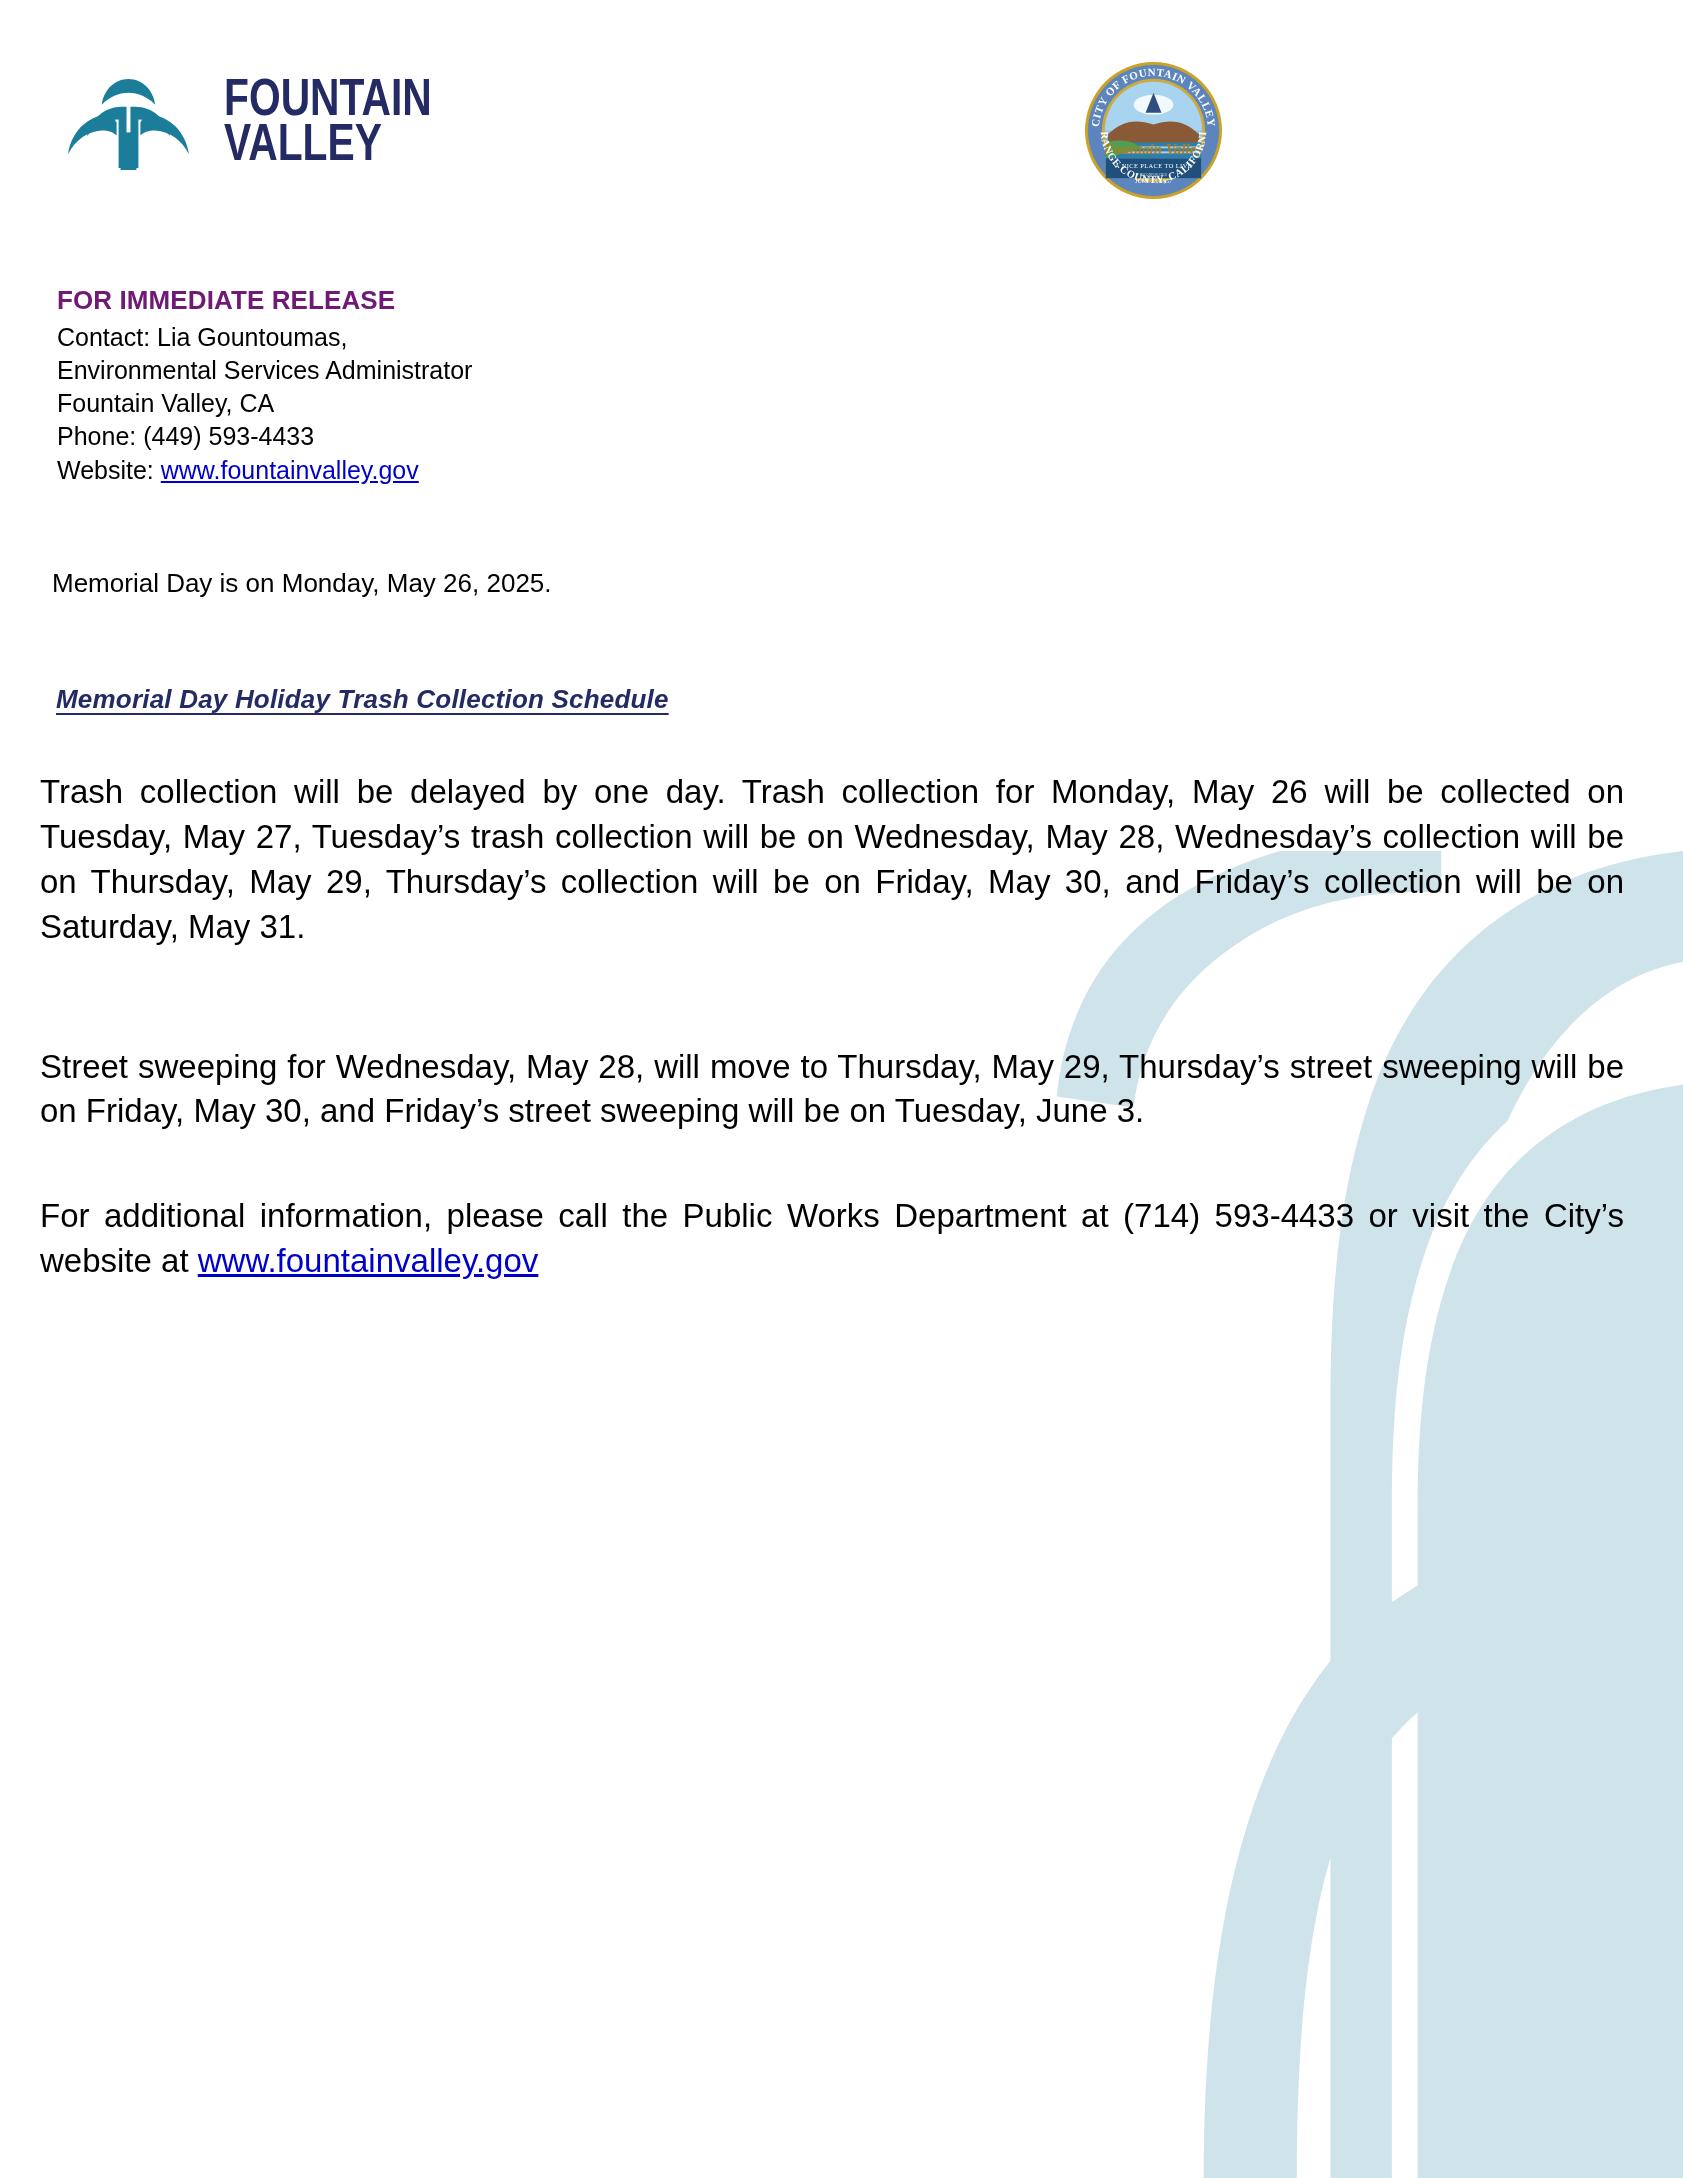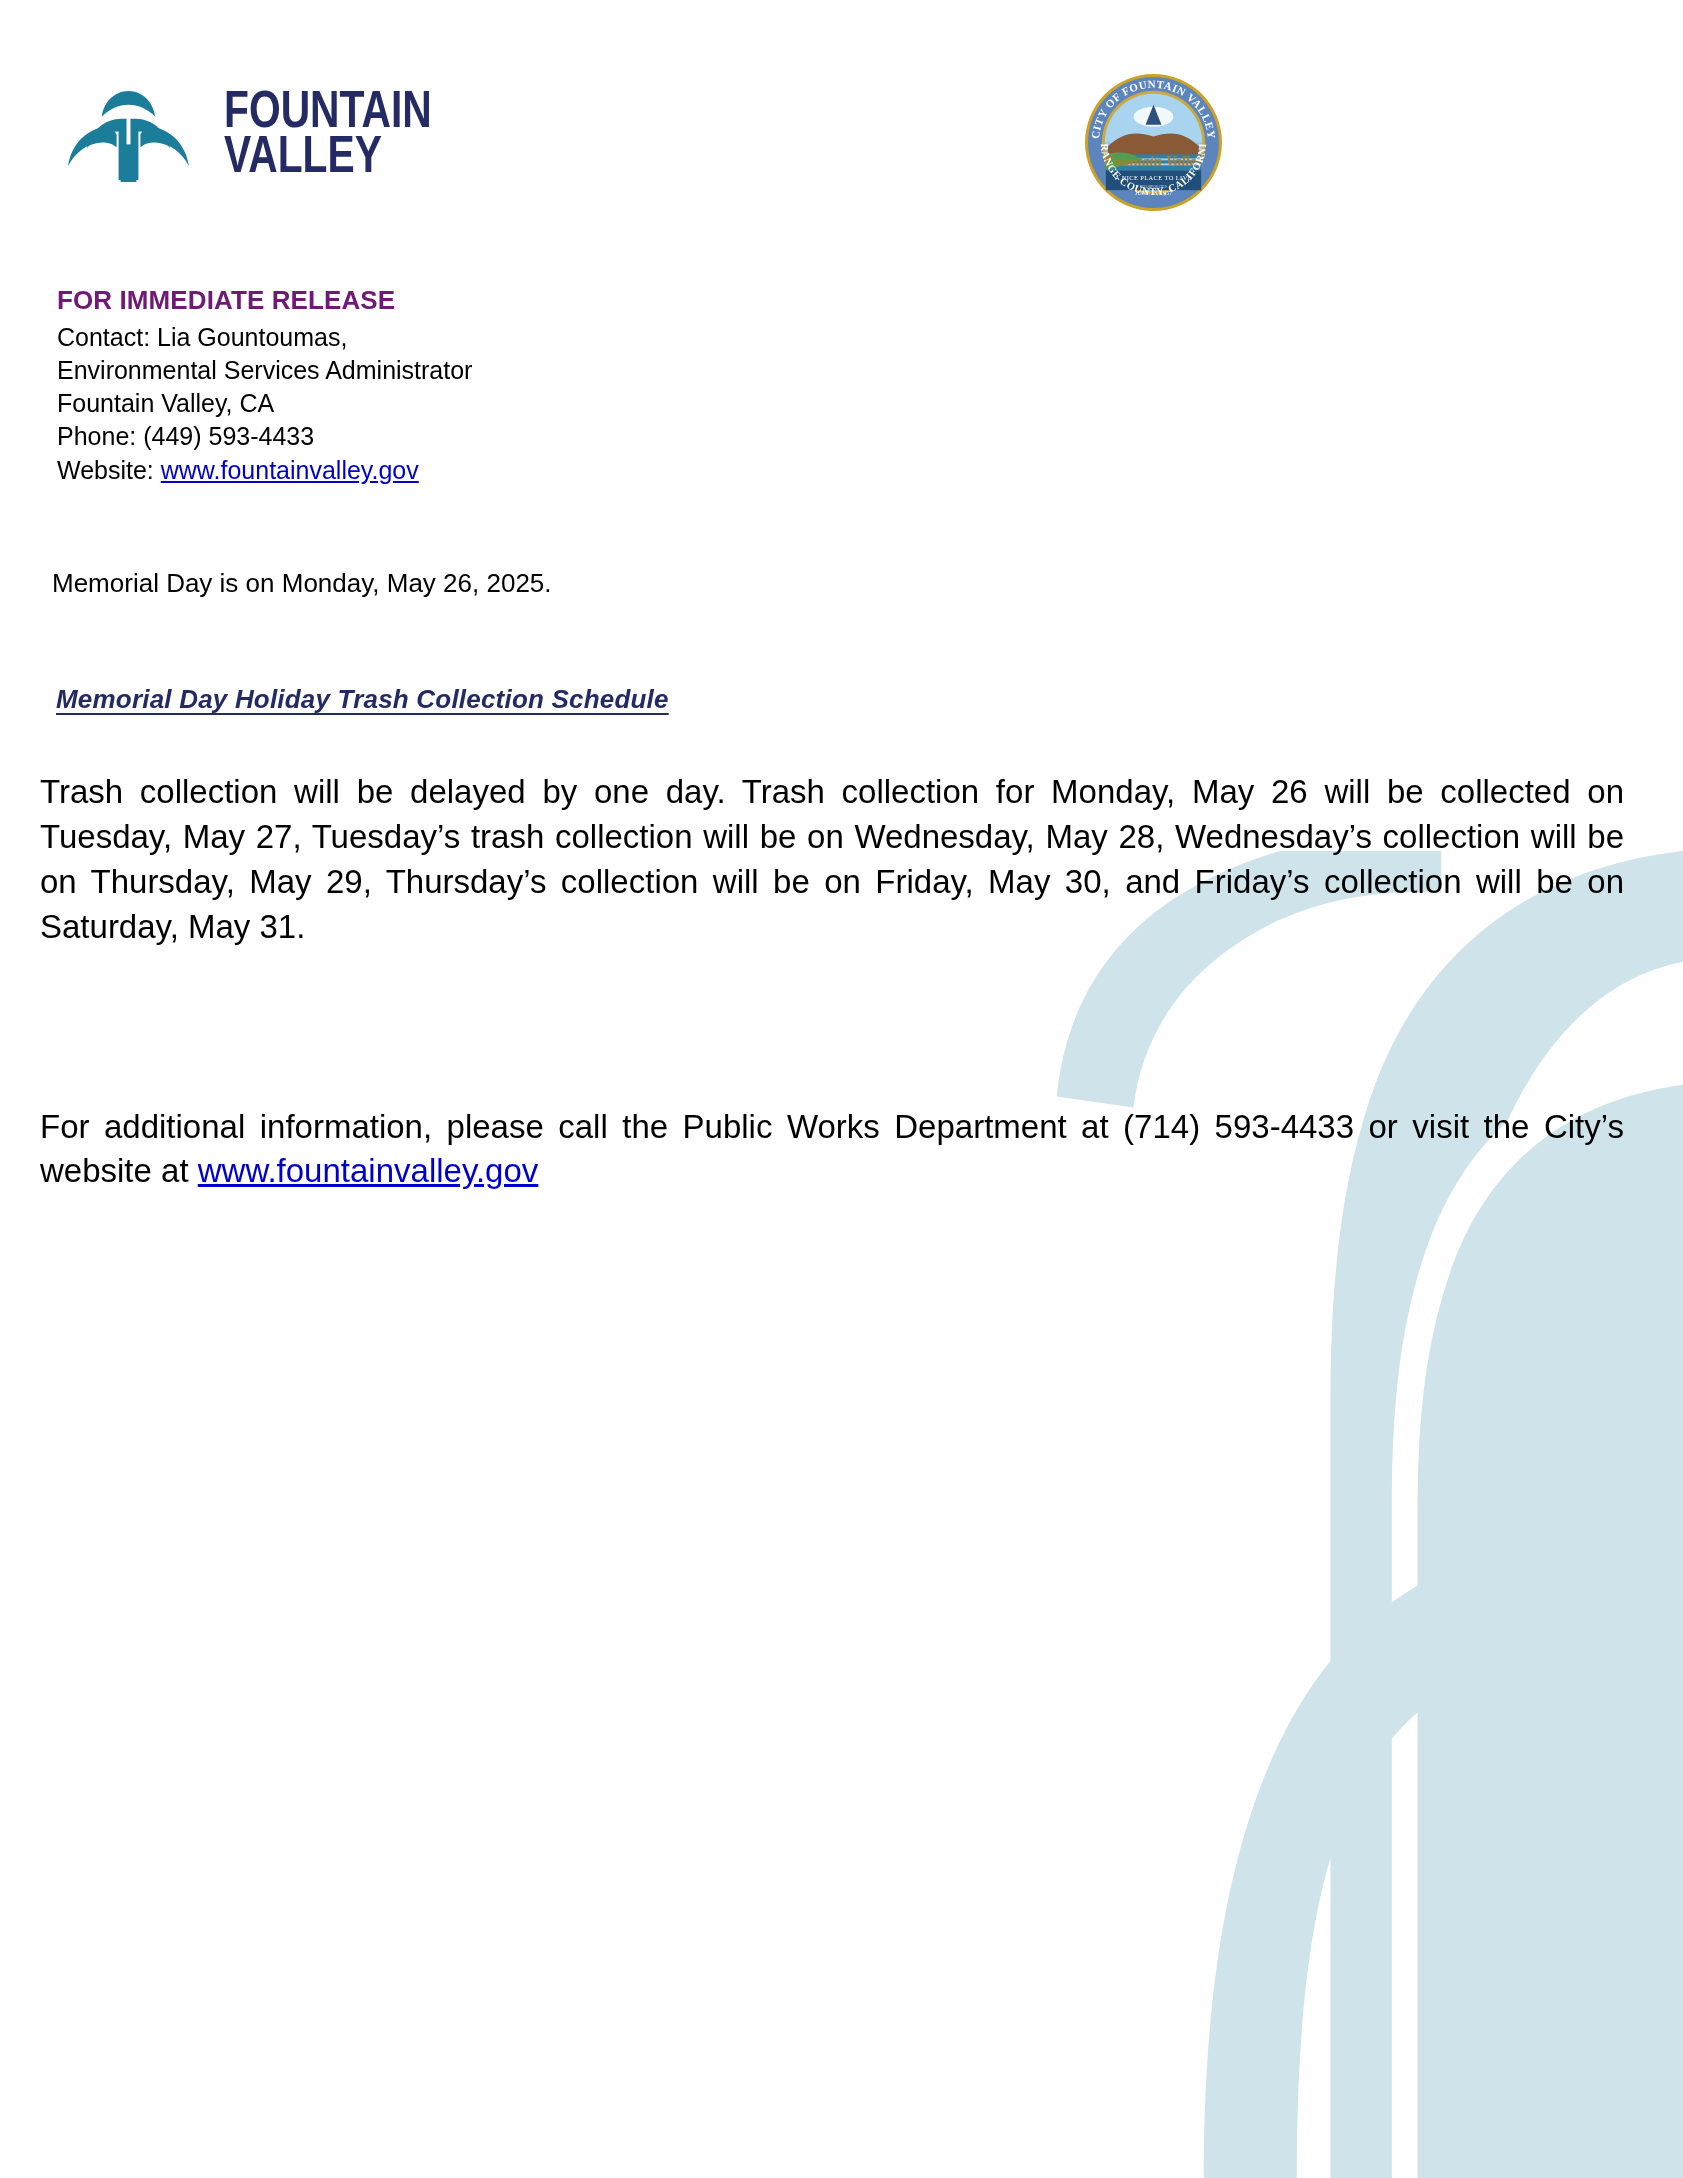--- a/index.html
+++ b/index.html
@@ -32,21 +32,21 @@
     position: relative;
     z-index: 2;
     width: 1683px;
     height: 2178px;
   }
 
   
   #letterhead {
     position: absolute;
     left: 0;
-    top: 12px;
+    top: 0;
     width: 1683px;
     height: 248px;
   }
 
   #brand-lockup {
     position: absolute;
     left: 59px;
     top: 71px;
     display: flex;
     align-items: center;
@@ -267,20 +267,21 @@
 
     <div class="gap-lg"></div>
 
     <p class="para">Trash collection will be delayed by one day. Trash collection for Monday, May 26 will be collected on Tuesday, May 27, Tuesday’s trash collection will be on Wednesday, May 28, Wednesday’s collection will be on Thursday, May 29, Thursday’s collection will be on Friday, May 30, and Friday’s collection will be on Saturday, May 31.</p>
 
     <div class="gap-lg"></div>
 
 
     <div class="gap-md"></div>
 
+    <p class="para">Street sweeping for Wednesday, May 28, will move to Thursday, May 29, Thursday’s street sweeping will be on Friday, May 30, and Friday’s street sweeping will be on Tuesday, June 3.</p>
 
     <div class="gap-sm"></div>
 
 
     <div class="gap-sm"></div>
 
     <p class="para"><span>For additional information, please call the Public Works Department at (714) 593-4433 or visit the City’s website at </span><a class="doclink" href="#">www.fountainvalley.gov</a></p>
 
   </main>
 </div>

